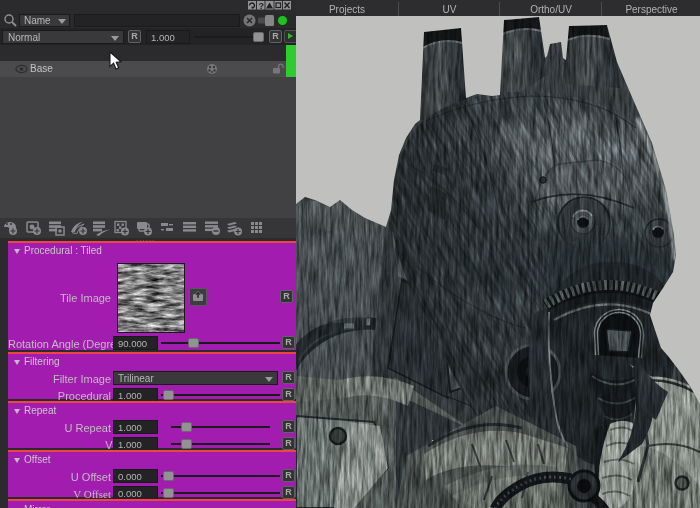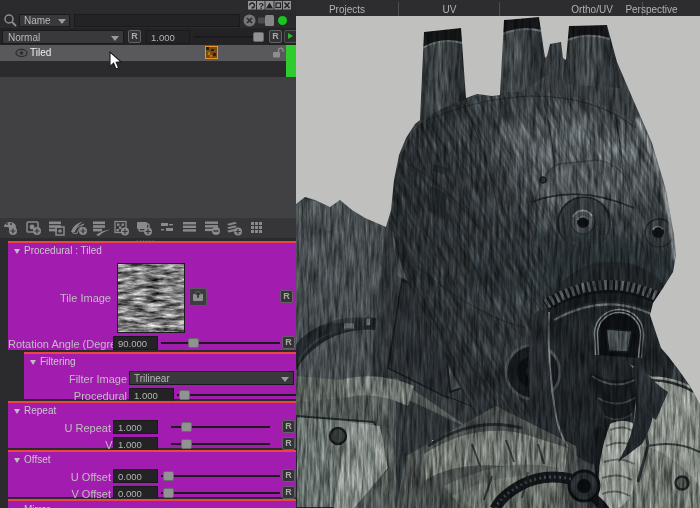--- a/index.html
+++ b/index.html
@@ -73,39 +73,37 @@
     </div>
   <div class="slider abs" style="left:194px;top:31px;width:70px;">
       <div class="track"></div>
       <div class="knob" style="left:59px;"></div>
     </div>
   <div class="rbtn abs" style="left:269px;top:30px;width:13px;height:13px;">R</div>
   <div class="abs" style="left:284px;top:30px;width:13px;height:13px;background:#2e2e30;border:1px solid #515153;border-radius:2px;">
     <span style="position:absolute;left:3px;top:2px;width:0;height:0;border-top:3.5px solid transparent;border-bottom:3.5px solid transparent;border-left:5px solid #2eb82e;"></span>
   </div>
 
-  <div class="abs" style="left:0;top:45px;width:296px;height:16px;background:#59595b;">
+  <div class="abs" style="left:0;top:61px;width:296px;height:16px;background:#4b4b4d;">
     <svg class="abs" style="left:15px;top:3px" width="13" height="10" viewBox="0 0 13 10">
       <ellipse cx="6.5" cy="5" rx="5.5" ry="3.6" fill="none" stroke="#2d2d2f" stroke-width="1.3"></ellipse>
       <circle cx="6.5" cy="5" r="1.8" fill="#2d2d2f"></circle>
     </svg>
-    <span style="position:absolute;left:30px;top:2px;color:#f0f0f0;">Tiled</span>
-    <div class="abs" style="left:205px;top:1px;width:13px;height:13px;background:#8a5414;border:1px solid #e89428;">
-      <svg width="11" height="11" viewBox="0 0 11 11">
-          <rect width="11" height="11" fill="#7a4c12"></rect>
-          <rect x="0" y="0" width="3" height="3" fill="#2e2206"></rect>
-          <rect x="5" y="2" width="3" height="2" fill="#2e2206"></rect>
-          <rect x="2" y="5" width="2" height="3" fill="#b07c18"></rect>
-          <rect x="7" y="6" width="3" height="3" fill="#2e2206"></rect>
-          <rect x="4" y="8" width="2" height="2" fill="#b07c18"></rect>
-        </svg>
-    </div>
+    <span style="position:absolute;left:30px;top:2px;color:#c2c2c2;">Base</span>
+    <svg class="abs" style="left:206px;top:2px" width="12" height="12" viewBox="0 0 12 12">
+      <circle cx="6" cy="6" r="5" fill="#77777a"></circle>
+      <circle cx="4" cy="4" r="1.2" fill="#3a3a3c"></circle>
+        <circle cx="8" cy="4" r="1.2" fill="#3a3a3c"></circle>
+      <circle cx="3.5" cy="7.5" r="1.2" fill="#3a3a3c"></circle>
+        <circle cx="8.5" cy="7.5" r="1.2" fill="#3a3a3c"></circle>
+      <circle cx="6" cy="9" r="1" fill="#3a3a3c"></circle>
+    </svg>
     <svg class="abs" style="left:272px;top:2px" width="12" height="12" viewBox="0 0 12 12">
-      <rect x="1" y="5" width="7" height="5.5" rx="1" fill="#8e8e90"></rect>
-      <path d="M6.5 5 V3.5 a2.3 2.3 0 0 1 4.6 0 V5" fill="none" stroke="#8e8e90" stroke-width="1.3"></path>
+      <rect x="1" y="5" width="7" height="5.5" rx="1" fill="#77777a"></rect>
+      <path d="M6.5 5 V3.5 a2.3 2.3 0 0 1 4.6 0 V5" fill="none" stroke="#77777a" stroke-width="1.3"></path>
     </svg>
   </div>
   <div class="abs" style="left:286px;top:45px;width:10px;height:32px;background:#2ecc2e;"></div>
 
   <div class="abs" style="left:0;top:77px;width:296px;height:141px;background:#414144;"></div>
 
   <div class="abs" style="left:0;top:218px;width:296px;height:20px;background:#363639;" id="toolbar"></div>
   <svg class="abs" style="left:0;top:219px" width="296" height="19" viewBox="0 0 296 19" id="toolbaricons">
     <g fill="#8a8a8e" stroke="none">
 
@@ -222,21 +220,21 @@
     <div class="field abs" style="left:105px;top:93px;width:45px;height:14px;">
         <span style="position:absolute;left:4px;top:1px;">90.000</span>
       </div>
     <div class="slider abs" style="left:153px;top:94px;width:119px;">
         <div class="track"></div>
         <div class="knob" style="left:27px;"></div>
       </div>
     <div class="rbtn abtn abs" style="left:274px;top:93px;width:13px;height:13px;">R</div>
   </div>
 
-  <div class="sect" style="top:352px;height:47px;margin-left:16px;">
+  <div class="sect" style="top:352px;height:47px;">
     <div class="abs" style="left:6px;top:2px;"><span class="tri"></span><span class="seclabel">Filtering</span></div>
     <div class="lab" style="left:0;top:19px;width:103px;">Filter Image</div>
     <div class="drop abs" style="left:105px;top:17px;width:165px;height:14px;">
       <span style="position:absolute;left:4px;top:1px;">Trilinear</span>
       <span class="arrowdown" style="position:absolute;right:4px;top:5px;border-top-color:#9a9a9c;"></span>
     </div>
     <div class="rbtn abs" style="left:274px;top:17px;width:13px;height:13px;">R</div>
     <div class="lab" style="left:0;top:36px;width:103px;">Procedural</div>
     <div class="field abs" style="left:105px;top:34px;width:45px;height:14px;">
         <span style="position:absolute;left:4px;top:1px;">1.000</span>
@@ -274,40 +272,40 @@
     <div class="abs" style="left:6px;top:2px;"><span class="tri"></span><span class="seclabel">Offset</span></div>
     <div class="lab" style="left:0;top:19px;width:103px;">U Offset</div>
     <div class="field abs" style="left:105px;top:17px;width:45px;height:14px;">
         <span style="position:absolute;left:4px;top:1px;">0.000</span>
       </div>
     <div class="slider abs" style="left:153px;top:18px;width:119px;">
         <div class="track"></div>
         <div class="knob" style="left:2px;"></div>
       </div>
     <div class="rbtn abs" style="left:274px;top:17px;width:13px;height:13px;">R</div>
-    <div class="lab" style="left:0;top:36px;width:103px;">V Offset</div>
+    <div class="lab" style="left:0;top:36px;width:103px;font-family:Liberation Serif, serif;">V Offset</div>
     <div class="field abs" style="left:105px;top:34px;width:45px;height:14px;">
         <span style="position:absolute;left:4px;top:1px;">0.000</span>
       </div>
     <div class="slider abs" style="left:153px;top:35px;width:119px;">
         <div class="track"></div>
         <div class="knob" style="left:2px;"></div>
       </div>
     <div class="rbtn abs" style="left:274px;top:34px;width:13px;height:13px;">R</div>
   </div>
 
   <div class="sect" style="top:499px;height:9px;">
     <div class="abs" style="left:6px;top:3px;"><span class="tri"></span><span class="seclabel">Mirror</span></div>
   </div>
 </div>
 
 <div class="abs" style="left:296px;top:0;width:404px;height:16px;background:#2d2d2f;">
   <div class="abs" style="left:0;top:2px;width:103px;height:14px;border-right:1px solid #4e4e50;text-align:center;color:#b2b2b2;padding-top:2px;">Projects</div>
   <div class="abs" style="left:104px;top:2px;width:100px;height:14px;border-right:1px solid #4e4e50;text-align:center;color:#b2b2b2;padding-top:2px;">UV</div>
-  <div class="abs" style="left:205px;top:2px;width:101px;height:14px;border-right:1px solid #4e4e50;text-align:center;color:#b2b2b2;padding-top:2px;margin-left:41px;">Ortho/UV</div>
+  <div class="abs" style="left:205px;top:2px;width:101px;height:14px;border-right:1px solid #4e4e50;text-align:center;color:#b2b2b2;padding-top:2px;">Ortho/UV</div>
   <div class="abs" style="left:307px;top:2px;width:97px;height:14px;text-align:center;color:#b2b2b2;padding-top:2px;">Perspective</div>
 </div>
 <div class="abs" id="viewport" style="left:296px;top:16px;width:404px;height:492px;background:#c0c0be;">
 <svg width="404" height="492" viewBox="0 0 404 492">
   <defs>
     <clipPath id="domeclip2">
           <path transform="rotate(27 240 250)" d="M95 200 Q98 130 130 102 Q170 76 220 76 Q300 74 340 110 Q368 150 378 219 Q382 250 370 272 Q362 287 354 299 L359 330 Q350 390 320 430 Q280 450 240 430 L180 400 Q140 330 120 280 Q100 240 95 200 Z"></path>
         </clipPath>
     <clipPath id="domeclip">
           <path d="M95 200 Q98 130 130 102 Q170 76 220 76 Q300 74 340 110 Q368 150 378 219 Q382 250 370 272

